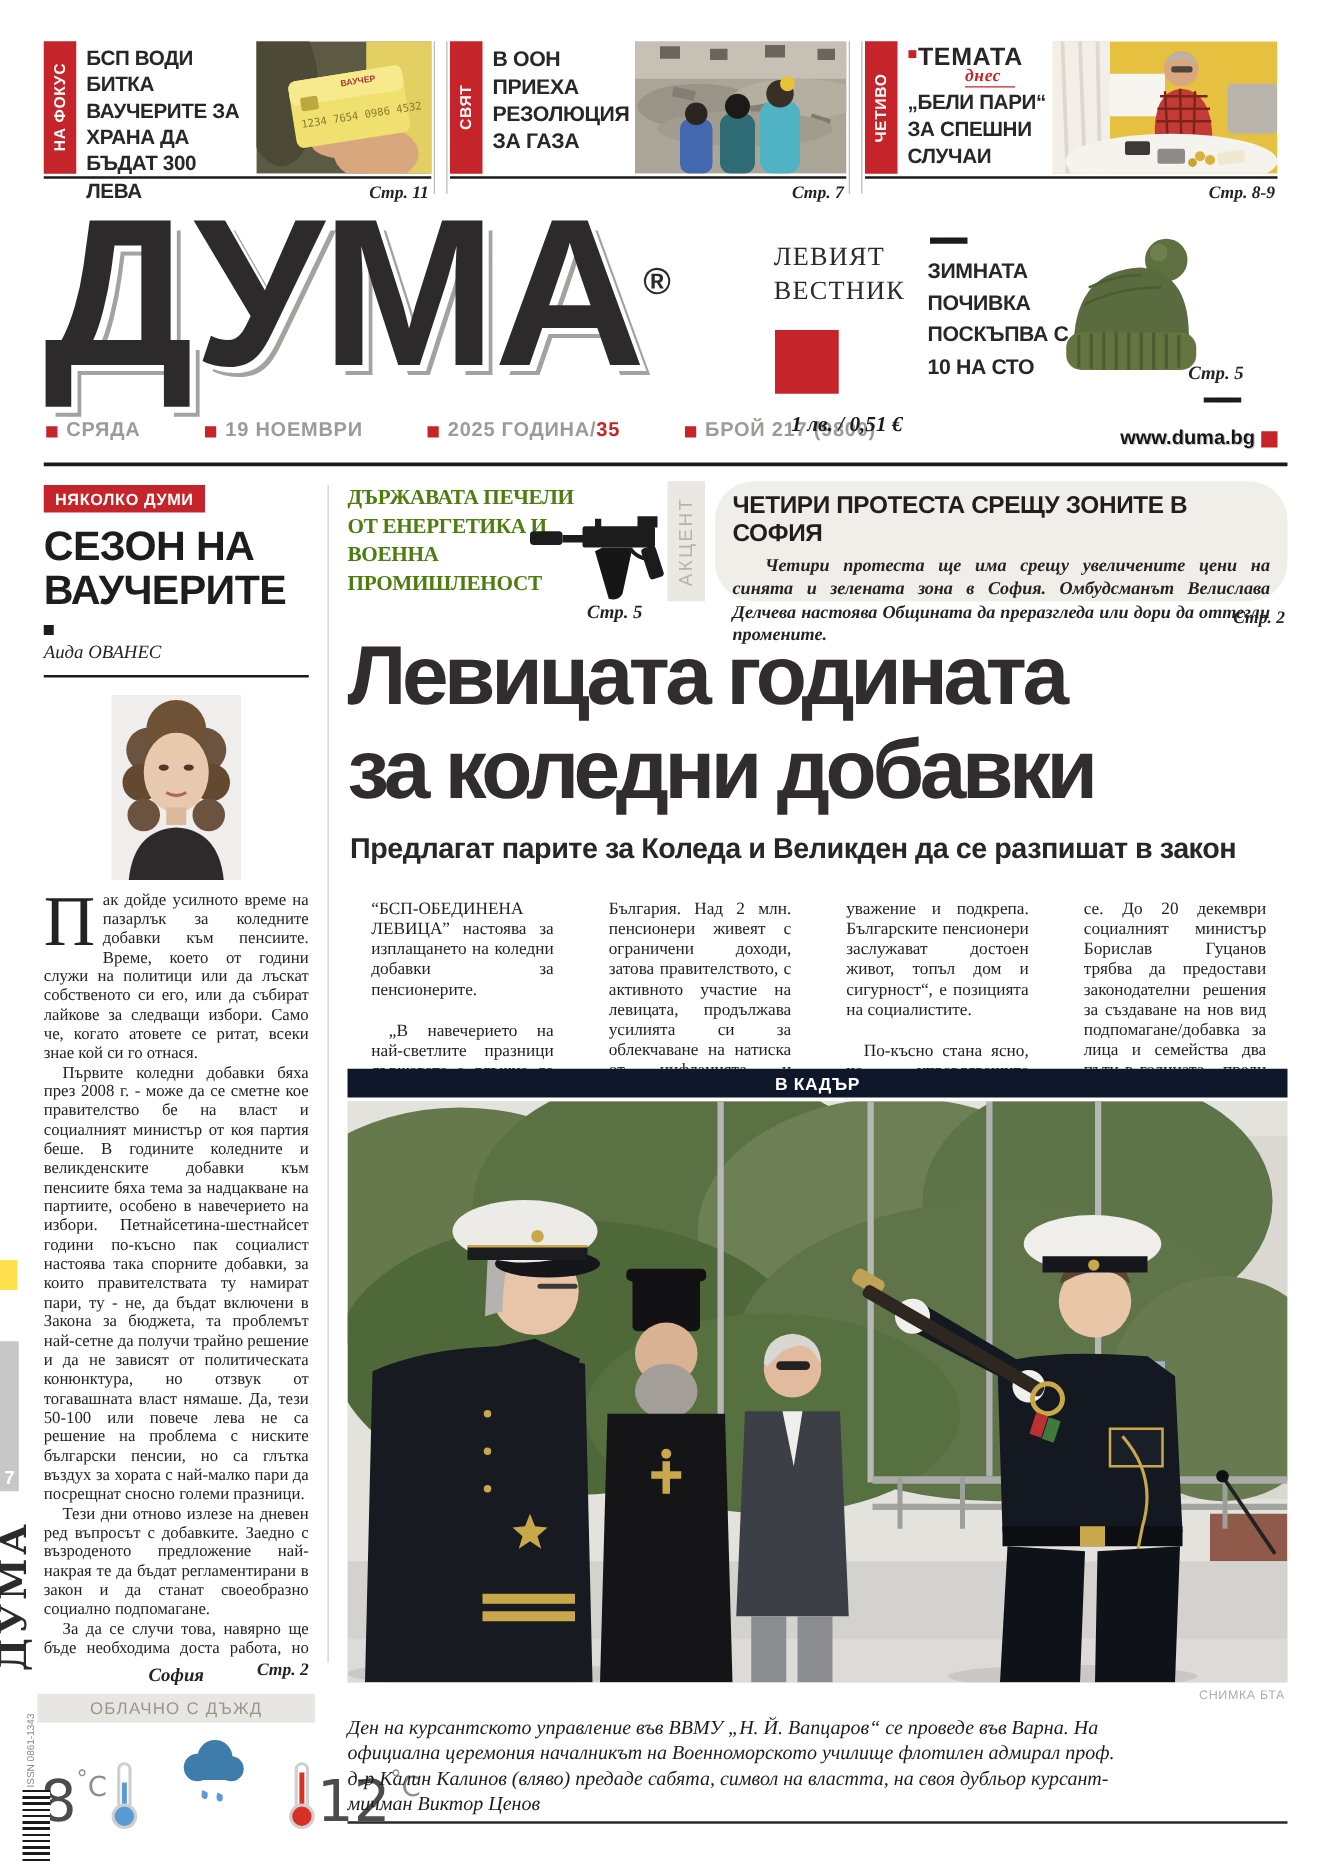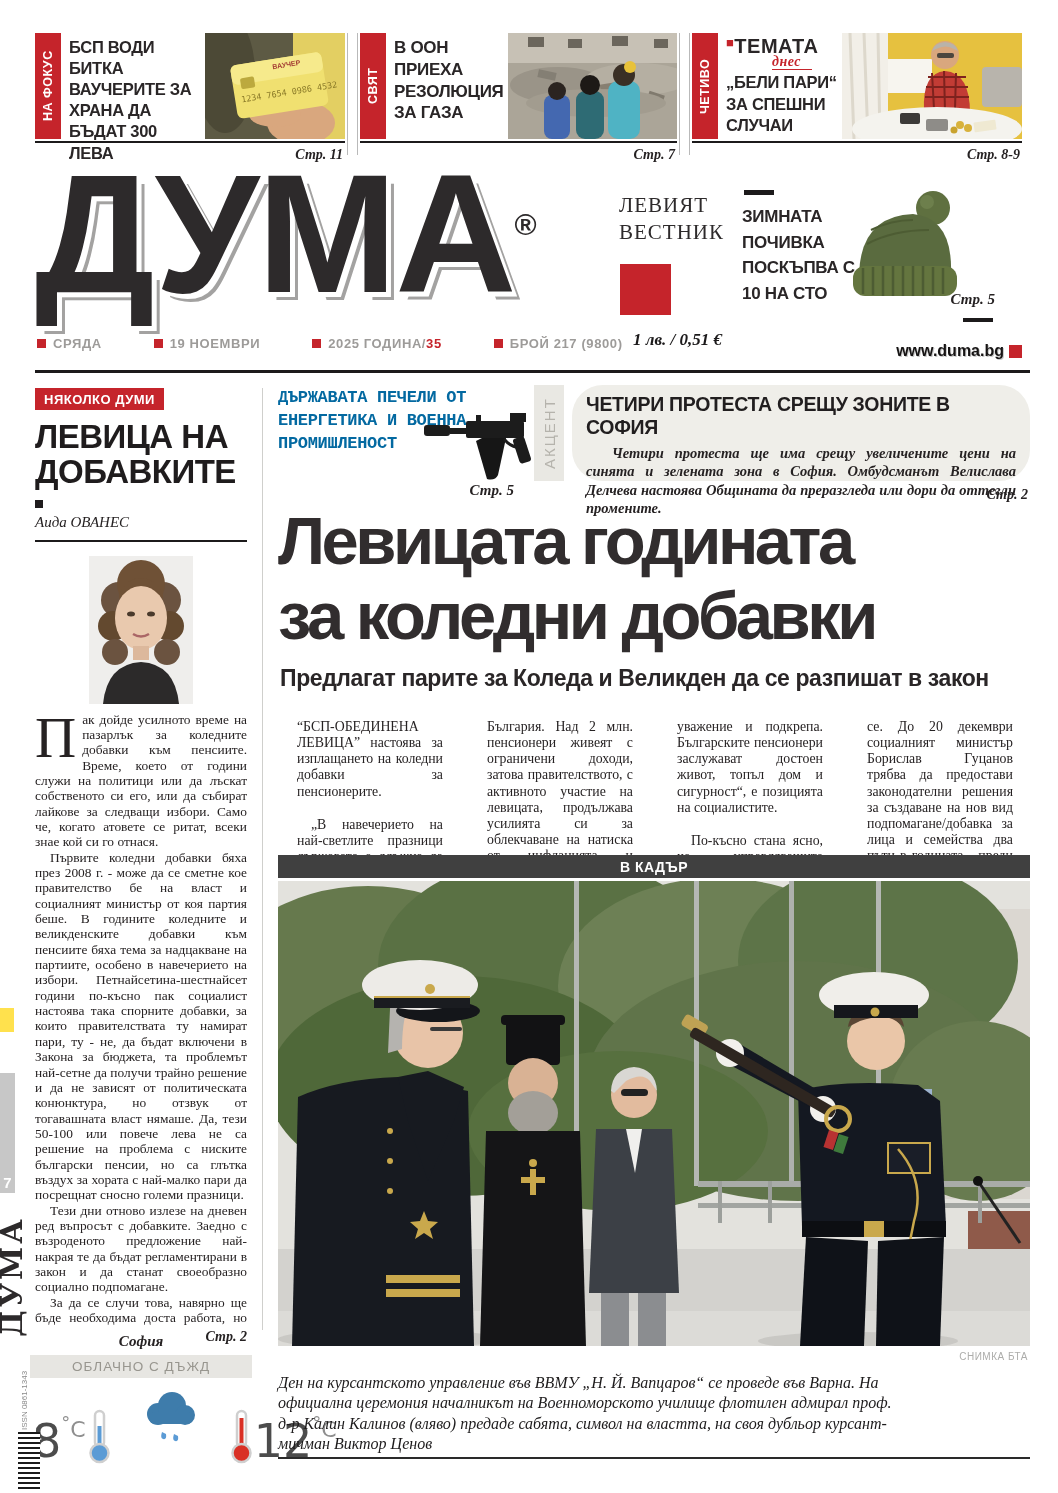--- a/index.html
+++ b/index.html
@@ -35,21 +35,21 @@
            letter-spacing:1px;color:#2d2a2b;}
   .redsq{position:absolute;left:585px;top:86px;width:51px;height:51px;background:#c5242b;}
   .wdash1{position:absolute;left:709px;top:12px;width:30px;height:5px;background:#1c1a1b;}
   .wtitle{position:absolute;left:707px;top:26px;width:120px;font-family:"Liberation Sans",sans-serif;
           font-weight:bold;font-size:17px;line-height:1.5;letter-spacing:-.3px;color:#2a2627;}
   .wbeanie{position:absolute;left:806px;top:4px;}
   .wpage{position:absolute;left:880px;top:113px;width:80px;text-align:right;
          font-style:italic;font-weight:bold;font-size:15px;}
   .wdash2{position:absolute;left:928px;top:140px;width:30px;height:4px;background:#1c1a1b;}
   .dateline{position:absolute;left:2px;top:158px;display:flex;gap:52px;
-            font-family:"Liberation Sans",sans-serif;font-size:13px;font-weight:bold;
+            font-family:"Liberation Sans",sans-serif;font-size:16px;font-weight:bold;
             letter-spacing:.6px;color:#9d9b99;align-items:flex-start;}
   .ditem{display:flex;align-items:center;gap:7px;}
   .dsq{width:9px;height:9px;background:#c5242b;display:inline-block;}
   .accent-red{color:#c5242b;}
   .price{position:absolute;left:598px;top:152px;font-style:italic;font-weight:bold;font-size:17px;color:#1c1a1b;}
   .website{position:absolute;right:8px;top:164px;font-family:"Liberation Sans",sans-serif;
            font-weight:bold;font-size:16px;color:#161414;text-shadow:1px 1px 0 #c9c9c9;
            display:flex;align-items:center;gap:5px;}
   .wsq{width:13px;height:13px;background:#c5242b;display:inline-block;}
   .bigrule{position:absolute;left:0;top:192px;width:995px;height:3px;background:#1c1a1b;}
@@ -89,22 +89,22 @@
              transform:rotate(180deg);font-family:"DejaVu Serif",serif;font-weight:bold;
              font-size:30px;letter-spacing:3px;color:#2d2a2b;}
   .edge-issn{position:absolute;left:20px;top:1330px;height:100px;writing-mode:vertical-rl;
              transform:rotate(180deg);font-family:"Liberation Sans",sans-serif;font-size:8px;color:#8a8a8a;}
   .edge-barcode{position:absolute;left:18px;top:1432px;width:22px;height:58px;
             background:repeating-linear-gradient(to bottom,#1a1a1a 0 2px,#ffffff 2px 5px);}
   .coldivider{position:absolute;left:262px;top:388px;width:1px;height:942px;background:#cfcfcc;}
 
   
   .rightarea{position:absolute;left:278px;top:385px;width:752px;height:1080px;}
-  .energy{position:absolute;left:0;top:2px;width:190px;font-family:Liberation Mono, monospace;
-          font-weight:bold;font-size:17px;line-height:1.35;letter-spacing:-.3px;color:#0369a1;}
+  .energy{position:absolute;left:0;top:2px;width:190px;font-family:Liberation Serif, serif;
+          font-weight:bold;font-size:17px;line-height:1.35;letter-spacing:-.3px;color:#4d7c0f;}
   .rifle{position:absolute;left:146px;top:16px;}
   .epage{position:absolute;left:150px;top:97px;width:86px;text-align:right;
          font-style:italic;font-weight:bold;font-size:15px;}
   .aklabel{position:absolute;left:256px;top:0;width:30px;height:96px;background:#e9e8e3;
            writing-mode:vertical-rl;transform:rotate(180deg);display:flex;align-items:center;justify-content:center;
            font-family:"Liberation Sans",sans-serif;font-size:15px;letter-spacing:2px;color:#b5b3ac;}
   .akbox{position:absolute;left:294px;top:0;width:458px;height:96px;background:#efeee9;box-sizing:border-box;
          padding:8px 14px 0;border-radius:31px;}
   .aktitle{font-family:"Liberation Sans",sans-serif;font-weight:bold;font-size:19.5px;
            letter-spacing:-.3px;color:#211e1f;}
@@ -115,21 +115,21 @@
   .headline{position:absolute;left:0px;top:118px;width:752px;font-family:"Liberation Sans",sans-serif;
             font-weight:bold;font-size:67px;line-height:1.12;letter-spacing:-3.5px;color:#312d2e;}
   .subhead{position:absolute;left:2px;top:280px;width:752px;font-family:"Liberation Sans",sans-serif;
            font-weight:bold;font-size:23px;letter-spacing:-.4px;color:#2a2627;}
   .cols{position:absolute;left:2px;top:317px;width:750px;height:154px;display:flex;gap:10px;}
   .col{flex:1;font-size:13.8px;line-height:1.17;text-align:justify;overflow:hidden;}
   .col p{margin:17px;}
   .col p.ind{text-indent:14px;}
   .leadpage{font-style:italic;font-weight:bold;font-size:14px;text-align:right;margin-top:2px;}
 
-  .kadarbar{position:absolute;left:0;top:470px;width:752px;height:23px;background:#404040;
+  .kadarbar{position:absolute;left:0;top:470px;width:752px;height:23px;background:#0f172a;
             display:flex;align-items:center;justify-content:center;color:#fff;
             font-family:"Liberation Sans",sans-serif;font-weight:bold;font-size:14px;letter-spacing:.5px;}
   .mainphoto{position:absolute;left:0;top:496px;width:752px;height:465px;overflow:hidden;background:#dfdeda;}
   .credit{position:absolute;right:2px;top:966px;font-family:"Liberation Sans",sans-serif;
           font-size:10px;color:#adadab;letter-spacing:.5px;}
   .caption{position:absolute;left:0;top:988px;width:618px;font-style:italic;font-size:16px;
            line-height:1.28;color:#1d1b1c;}
   .bottomrule{position:absolute;left:0;top:1072px;width:752px;height:2px;background:#2a2a2a;}
 </style>
 </head>
@@ -275,21 +275,21 @@
     <div class="price">1 лв. / 0,51 €</div>
     <div class="website">
         <span>www.duma.bg</span>
         <span class="wsq"></span>
       </div>
     <div class="bigrule"></div>
   </div>
 
   <div class="opinion">
     <div class="rubric">НЯКОЛКО ДУМИ</div>
-    <div class="otitle">ЛЕВИЦА НА ДОБАВКИТЕ</div>
+    <div class="otitle">СЕЗОН НА ВАУЧЕРИТЕ</div>
     <div class="obullet"></div>
     <div class="oauthor">Аида ОВАНЕС</div>
     <div class="orule"></div>
     <svg class="oportrait" width="104" height="148" viewBox="0 0 104 148">
       <rect width="104" height="148" fill="#efeeec"></rect>
       <circle cx="30" cy="44" r="18" fill="#6b5340"></circle>
         <circle cx="74" cy="44" r="18" fill="#6b5340"></circle>
       <circle cx="24" cy="70" r="15" fill="#63492f"></circle>
         <circle cx="80" cy="70" r="15" fill="#63492f"></circle>
       <circle cx="52" cy="28" r="24" fill="#6f5136"></circle>

